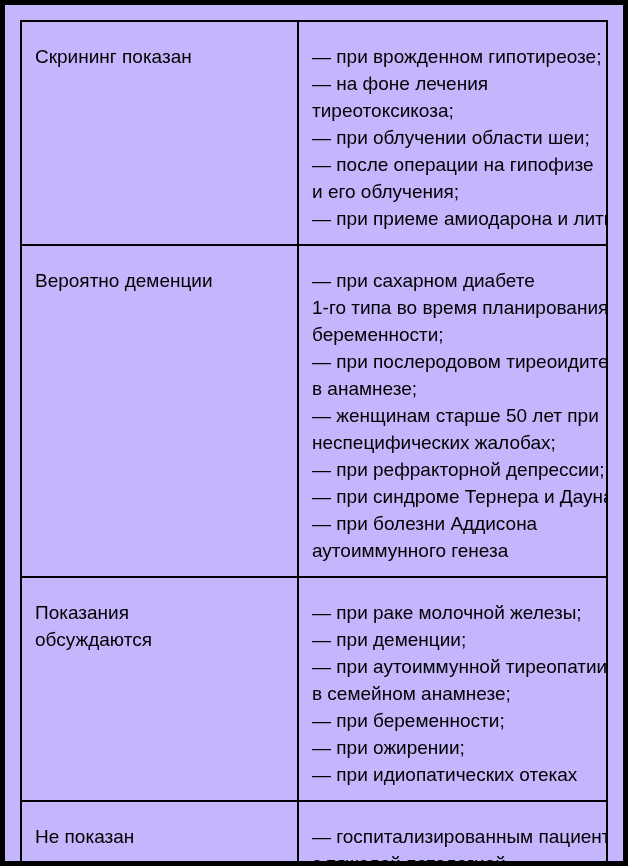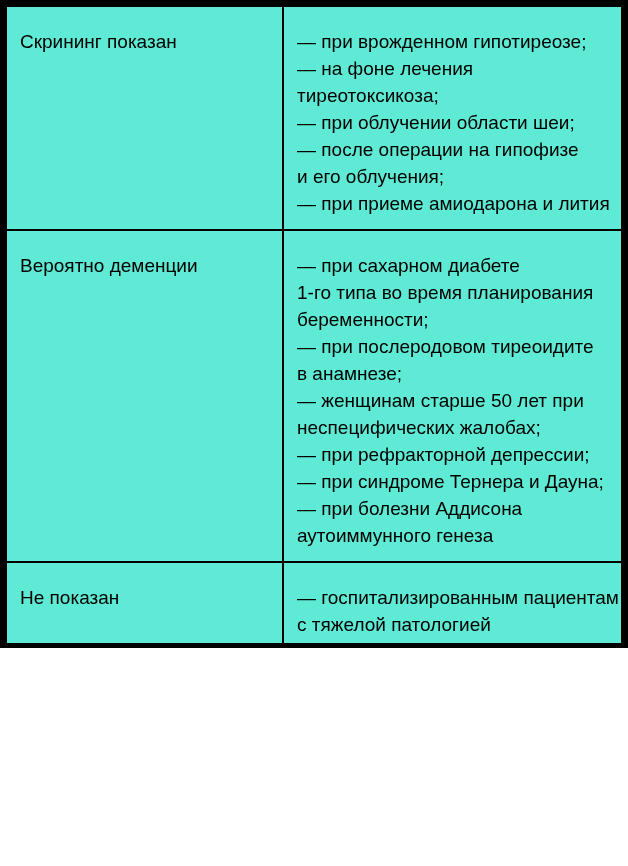--- a/index.html
+++ b/index.html
@@ -3,24 +3,24 @@
 <meta charset="utf-8">
 <style>
   html, body {
     margin: 0;
     padding: 0;
     background: #ffffff;
   }
   .sheet {
     box-sizing: border-box;
     width: 628px;
-    height: 648px;
-    background: #5eead4;
+    height: 866px;
+    background: #c4b5fd;
     border: 5px solid #000000;
-    padding: 0;
+    padding: 15px;
   }
   table.indications {
     width: 100%;
     height: 100%;
     border-collapse: collapse;
     table-layout: fixed;
   }
   table.indications,
   table.indications td {
     border: 2px solid #000000;
@@ -71,20 +71,31 @@
 беременности;
 — при послеродовом тиреоидите
 в анамнезе;
 — женщинам старше 50 лет при
 неспецифических жалобах;
 — при рефракторной депрессии;
 — при синдроме Тернера и Дауна;
 — при болезни Аддисона
 аутоиммунного генеза</td>
       </tr>
+      <tr class="row-3">
+        <td class="cell-category">Показания
+обсуждаются</td>
+        <td class="cell-indications">— при раке молочной железы;
+— при деменции;
+— при аутоиммунной тиреопатии
+в семейном анамнезе;
+— при беременности;
+— при ожирении;
+— при идиопатических отеках</td>
+      </tr>
       <tr class="row-4">
         <td class="cell-category">Не показан</td>
         <td class="cell-indications">— госпитализированным пациентам
 с тяжелой патологией</td>
       </tr>
     </tbody>
   </table>
 </div>
 
 </body></html>

